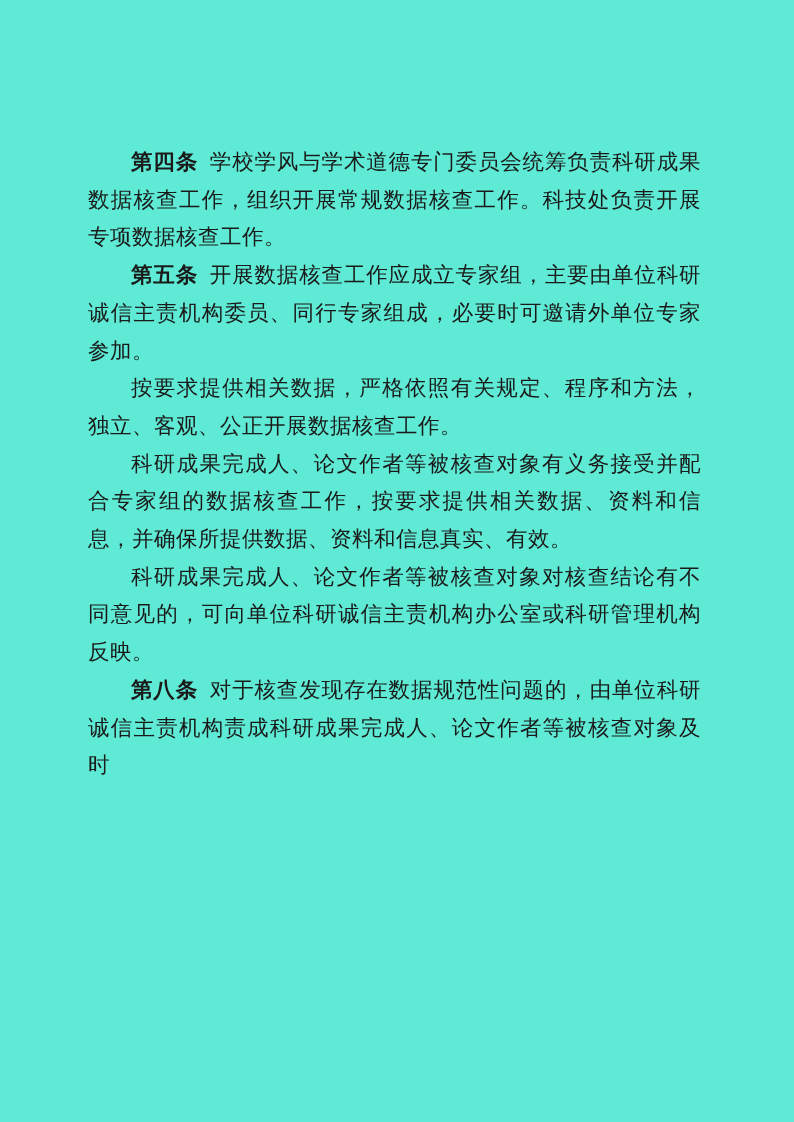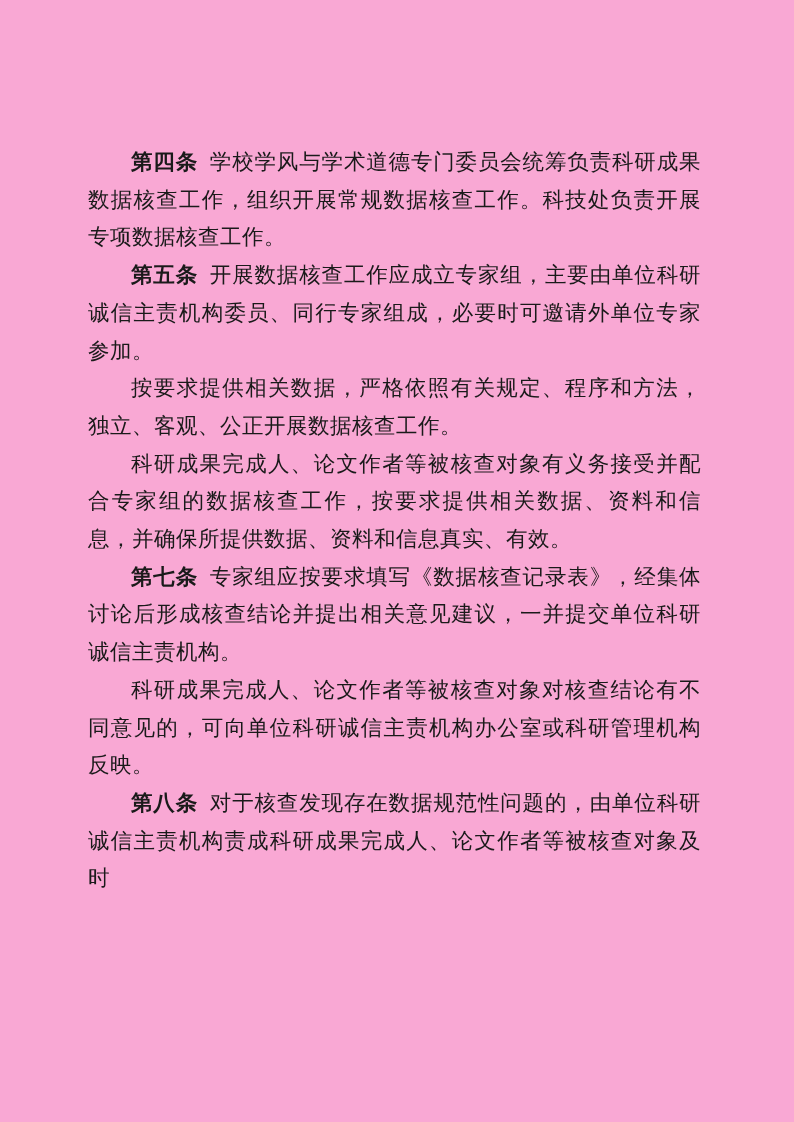--- a/index.html
+++ b/index.html
@@ -4,21 +4,21 @@
 <style>
   html, body {
     margin: 0;
     padding: 0;
     background: #ffffff;
   }
   .page {
     position: relative;
     width: 794px;
     height: 1122px;
-    background: #f9a8d4;
+    background: #5eead4;
     overflow: hidden;
     font-family: "Liberation Serif", "DejaVu Serif", serif;
   }
   .doc-body {
     position: absolute;
     left: 88px;
     top: 144px;
     width: 613px;
     color: #1a1a1a;
   }
@@ -40,17 +40,16 @@
 </style>
 </head>
 <body>
 
 <div class="page">
   <div class="doc-body" style="color: rgb(26, 26, 26);">
       <p class="para"><span class="article-label">第四条</span><span>学校学风与学术道德专门委员会统筹负责科研成果数据核查工作，组织开展常规数据核查工作。科技处负责开展专项数据核查工作。</span></p>
       <p class="para"><span class="article-label">第五条</span><span>开展数据核查工作应成立专家组，主要由单位科研诚信主责机构委员、同行专家组成，必要时可邀请外单位专家参加。</span></p>
       <p class="para"><span>按要求提供相关数据，严格依照有关规定、程序和方法，独立、客观、公正开展数据核查工作。</span></p>
       <p class="para"><span>科研成果完成人、论文作者等被核查对象有义务接受并配合专家组的数据核查工作，按要求提供相关数据、资料和信息，并确保所提供数据、资料和信息真实、有效。</span></p>
-      <p class="para"><span class="article-label">第七条</span><span>专家组应按要求填写《数据核查记录表》，经集体讨论后形成核查结论并提出相关意见建议，一并提交单位科研诚信主责机构。</span></p>
       <p class="para"><span>科研成果完成人、论文作者等被核查对象对核查结论有不同意见的，可向单位科研诚信主责机构办公室或科研管理机构反映。</span></p>
       <p class="para"><span class="article-label">第八条</span><span>对于核查发现存在数据规范性问题的，由单位科研诚信主责机构责成科研成果完成人、论文作者等被核查对象及时</span></p>
     </div>
 </div>
 
 </body></html>

